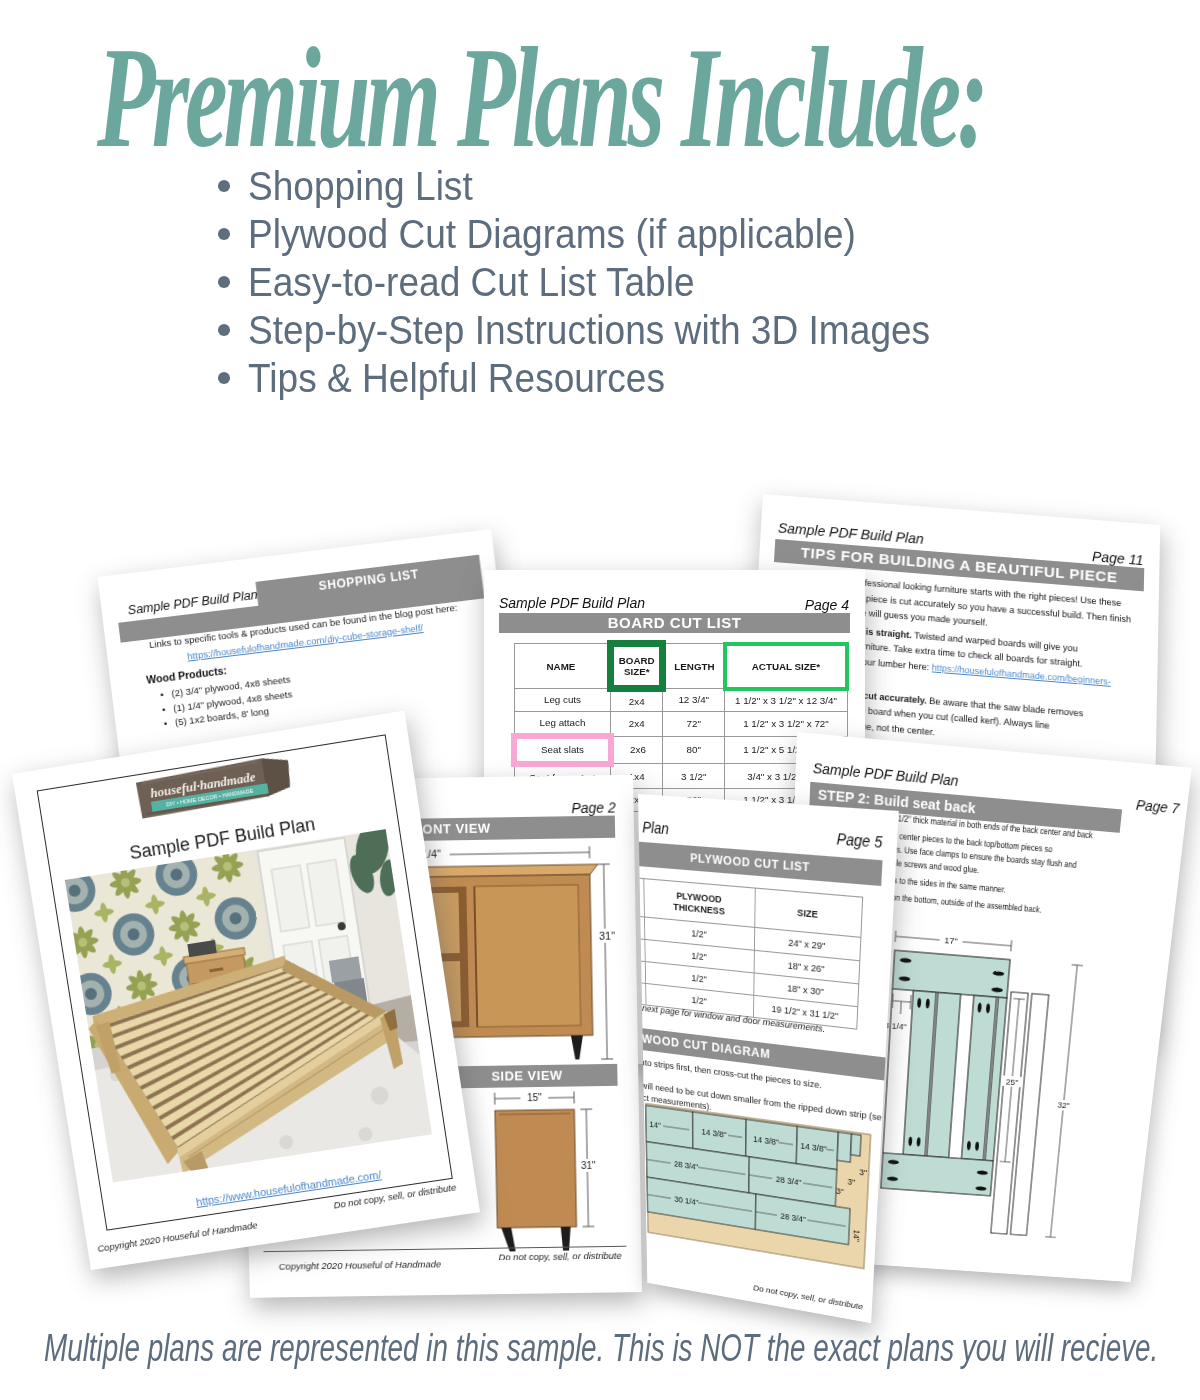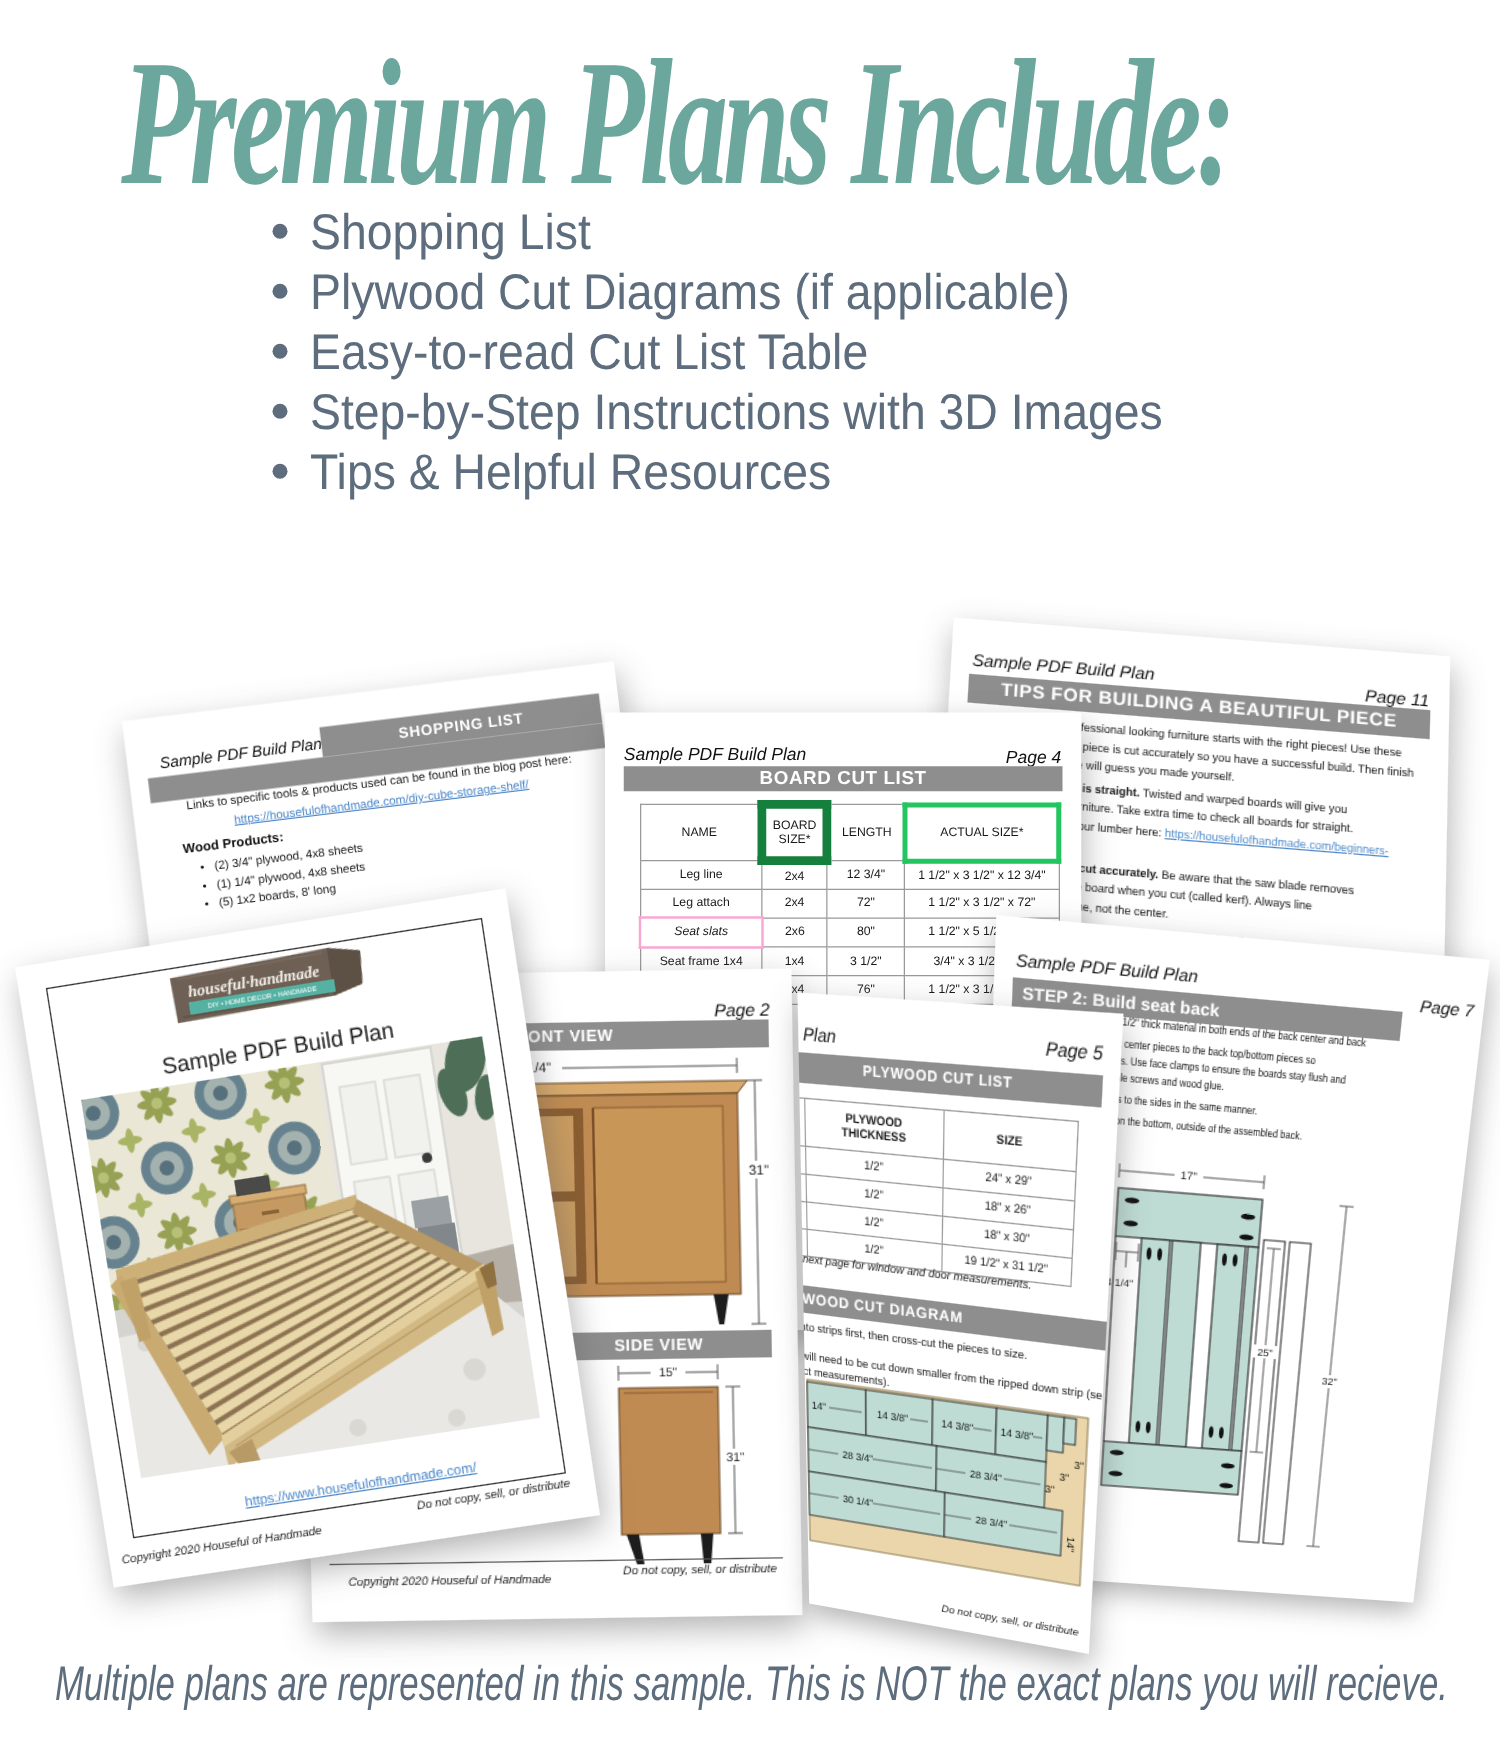--- a/index.html
+++ b/index.html
@@ -81,40 +81,40 @@
   <div class="abs it" style="left:15px;top:25px;font-size:14px;color:#111;">Sample PDF Build Plan</div>
 
   <div class="abs it" style="right:16px;top:27px;font-size:14px;color:#111;">Page 4</div>
 
   <div class="bar" style="left:15px;right:15px;top:43px;height:20px;font-size:15px;
     text-align:center;line-height:20px;letter-spacing:.5px;">BOARD CUT LIST</div>
 
   <table style="position:absolute;left:27px;top:70px;width:338px;border-collapse:collapse;
     font-size:9.8px;color:#191919;text-align:center;">
     <tbody>
-        <tr style="font-weight:normal;">
+        <tr style="font-weight:bold;">
       <td style="border:1px solid #999;width:104px;height:42px;">NAME</td>
       <td style="border:7px solid #15803d;width:44px;">BOARD<br>SIZE*</td>
       <td style="border:1px solid #999;width:58px;">LENGTH</td>
       <td style="border:4px solid #22c55e;width:132px;">ACTUAL SIZE*</td>
     </tr>
     <tr>
-          <td style="border:1px solid #999;height:19.5px;">Leg line</td>
+          <td style="border:1px solid #999;height:19.5px;">Leg cuts</td>
           <td style="border:1px solid #999;">2x4</td>
           <td style="border:1px solid #999;">12 3/4"</td>
           <td style="border:1px solid #999;">1 1/2" x 3 1/2" x 12 3/4"</td>
         </tr>
     <tr>
           <td style="border:1px solid #999;height:19.5px;">Leg attach</td>
           <td style="border:1px solid #999;">2x4</td>
           <td style="border:1px solid #999;">72"</td>
           <td style="border:1px solid #999;">1 1/2" x 3 1/2" x 72"</td>
         </tr>
     <tr>
-          <td style="border:2px solid #f9a8d4;height:19.5px;font-style:italic;">Seat slats</td>
+          <td style="border:6px solid #f9a8d4;height:19.5px;">Seat slats</td>
           <td style="border:1px solid #999;">2x6</td>
           <td style="border:1px solid #999;">80"</td>
           <td style="border:1px solid #999;">1 1/2" x 5 1/2" x 80"</td>
         </tr>
     <tr>
           <td style="border:1px solid #999;height:19.5px;">Seat frame 1x4</td>
           <td style="border:1px solid #999;">1x4</td>
           <td style="border:1px solid #999;">3 1/2"</td>
           <td style="border:1px solid #999;">3/4" x 3 1/2" x 76"</td>
         </tr>

